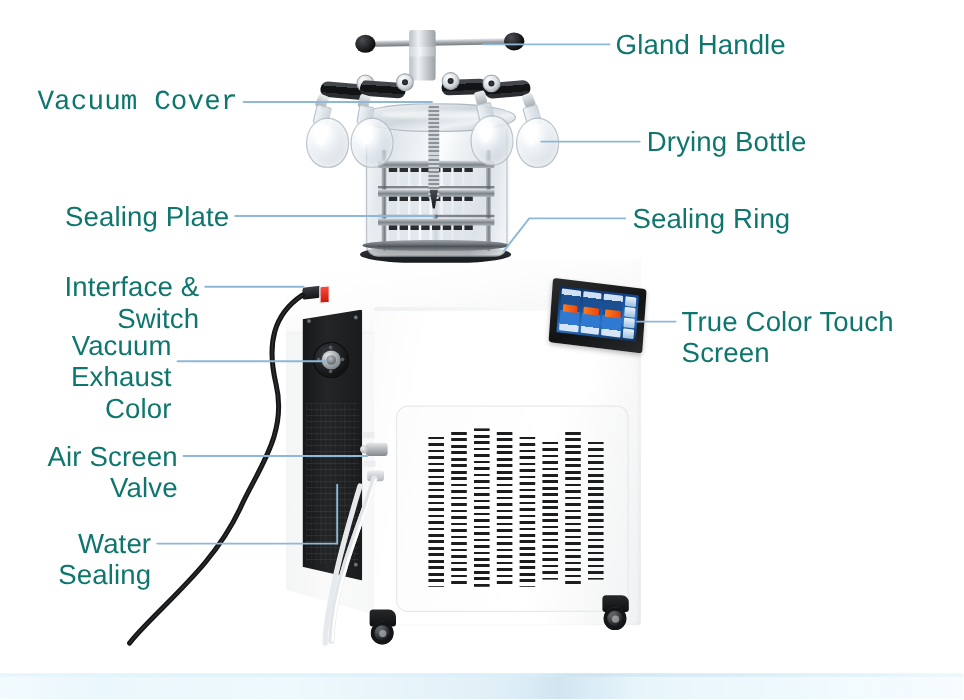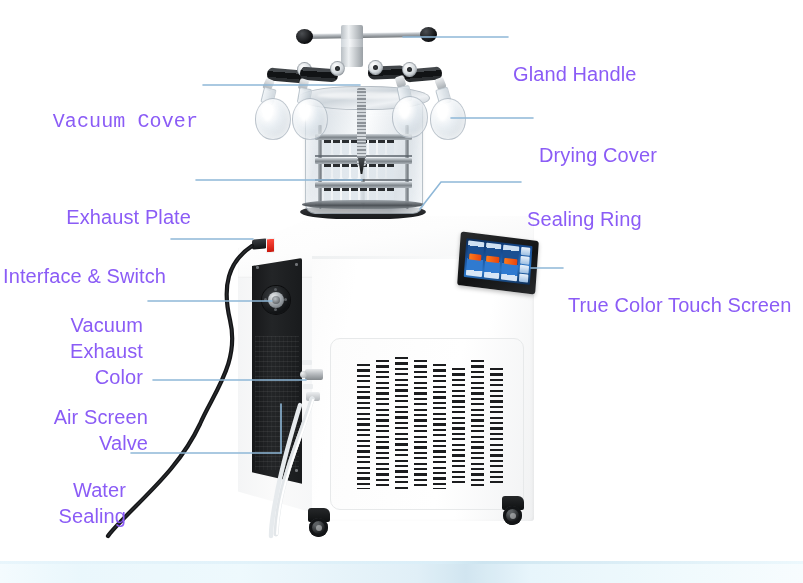--- a/index.html
+++ b/index.html
@@ -25,27 +25,26 @@
   }
   .bottom-band:after{
     content:"";position:absolute;left:0;right:0;top:0;height:3px;
     background:linear-gradient(to right,#e4f4fb,#d8eef8 55%,#c8e2ef 60%,#e8f7fc 100%);
     opacity:.8;
   }
 
   
   .label{
     position:absolute;
-    color:#8b5cf6;
-    font-size:20px;
+    color:#0f766e;
+    font-size:23px;
     line-height:26px;
     letter-spacing:.1px;
     white-space:pre-line;
     font-weight:400;
-    margin-top:37px;
   }
   .label.right{text-align:right;}
 
   
   #leaders{position:absolute;left:0;top:0;width:803px;height:583px;pointer-events:none;}
 
   
   #machine{position:absolute;left:0;top:0;width:803px;height:583px;}
 
   
@@ -508,34 +507,34 @@
 
       <line x1="403" y1="37" x2="508" y2="37"></line>
       <line x1="451" y1="118" x2="533" y2="118"></line>
       <path d="M420,209 L441,182 L521,182"></path>
       <line x1="531" y1="268" x2="563" y2="268"></line>
     </g>
   </svg>
 
   <div class="label right" style="left:0;top:72px;width:198px;font-family:Liberation Mono, monospace;">Vacuum Cover</div>
 
-  <div class="label right" style="left:0;top:167px;width:191px;">Exhaust Plate</div>
+  <div class="label right" style="left:0;top:167px;width:191px;">Sealing Plate</div>
 
   <div class="label right" style="left:0;top:226px;width:166px;">Interface &amp; Switch</div>
 
   <div class="label right" style="left:0;top:275px;width:143px;">Vacuum Exhaust
 Color</div>
 
   <div class="label right" style="left:0;top:367px;width:148px;">Air Screen Valve</div>
 
   <div class="label right" style="left:0;top:440px;width:126px;">Water Sealing</div>
 
   <div class="label" style="left:513px;top:24px;">Gland Handle</div>
 
-  <div class="label" style="left:539px;top:105px;">Drying Cover</div>
+  <div class="label" style="left:539px;top:105px;">Drying Bottle</div>
 
   <div class="label" style="left:527px;top:169px;">Sealing Ring</div>
 
   <div class="label" style="left:568px;top:255px;">True Color Touch Screen</div>
 
   <div class="bottom-band"></div>
 
 </div>
 
 </body></html>

